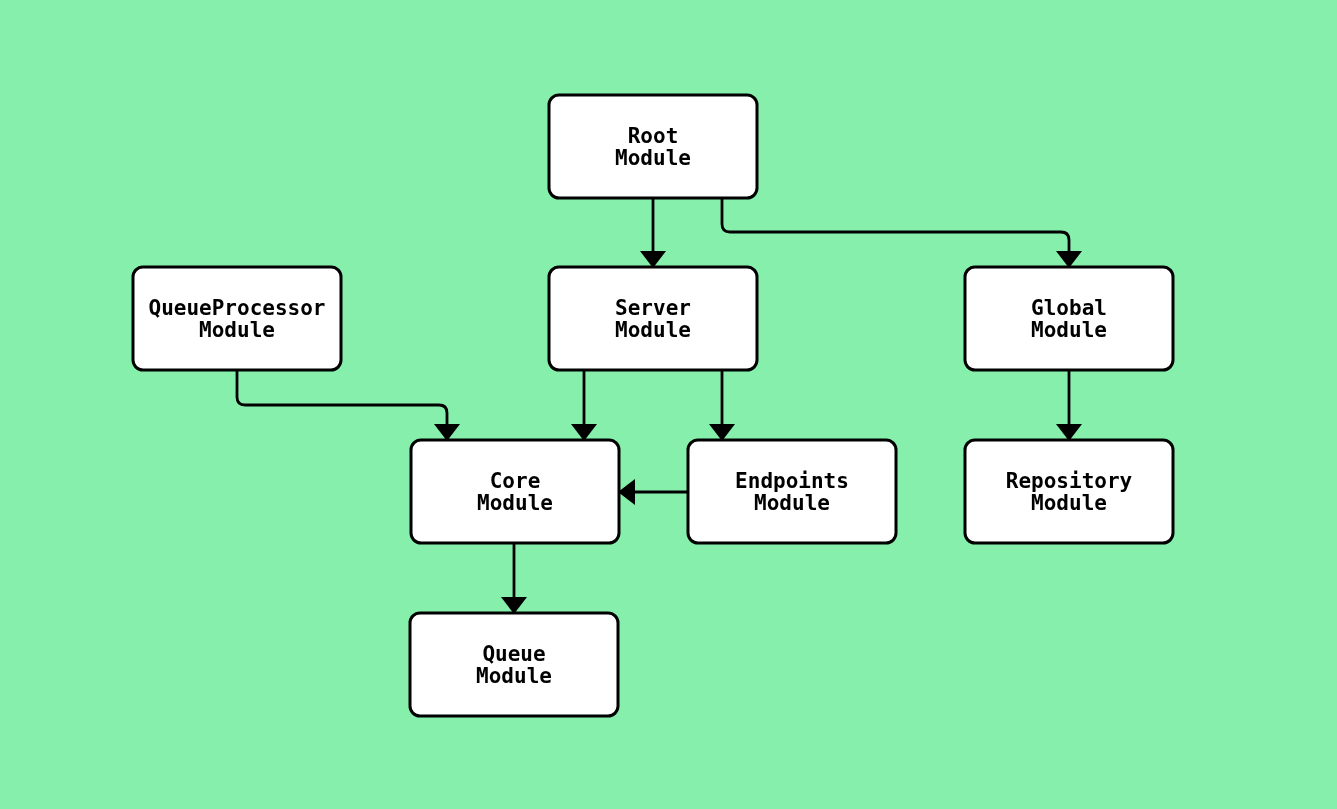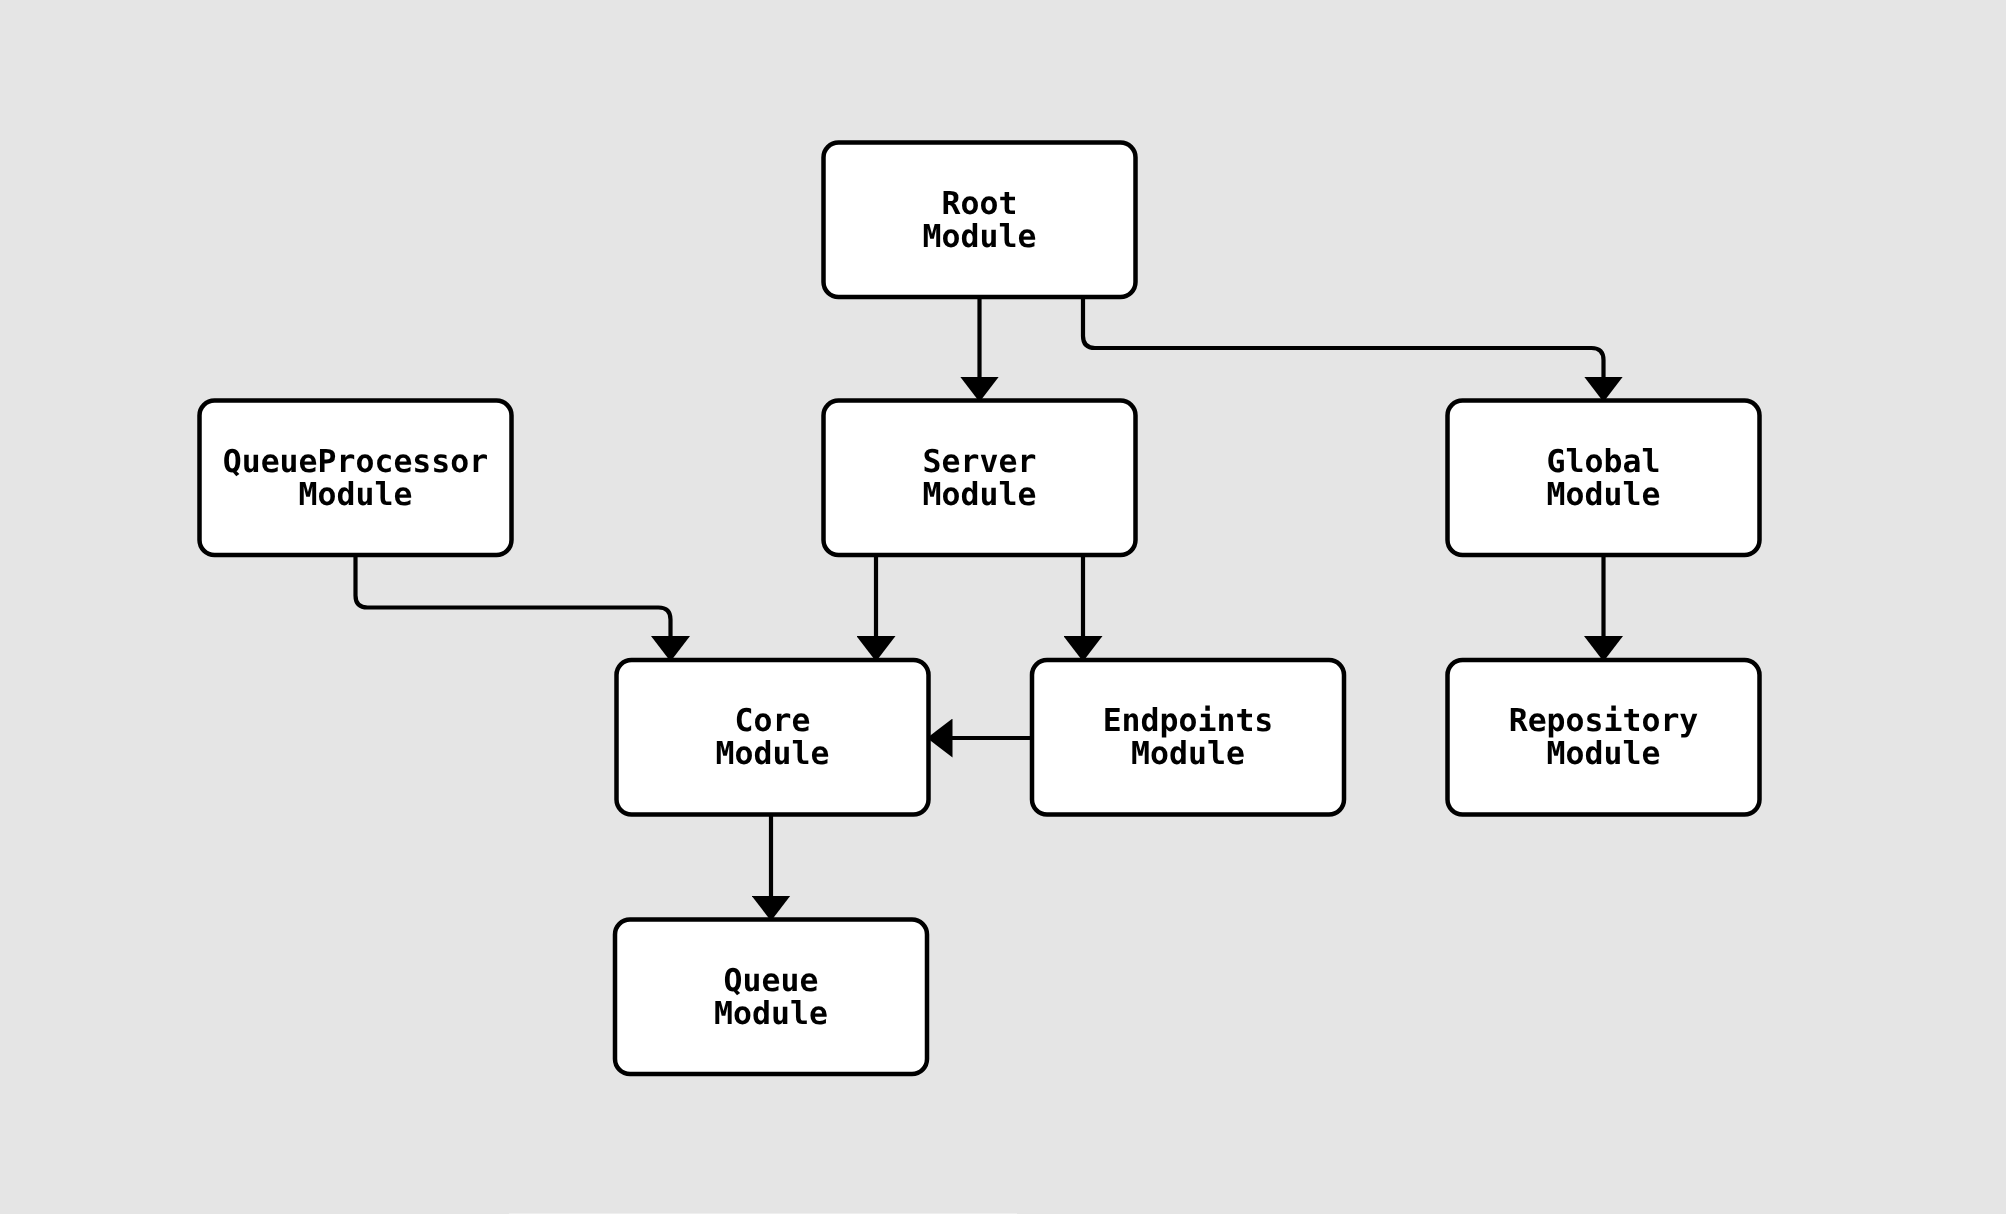--- a/index.html
+++ b/index.html
@@ -10,21 +10,21 @@
     width: 1337px;
     height: 809px;
     background: #ffffff;
     overflow: hidden;
     font-family: "DejaVu Sans Mono", "Liberation Mono", monospace;
   }
   #diagram-wrap {
     position: relative;
     width: 1337px;
     height: 809px;
-    background: #e5e5e5;
+    background: #86efac;
   }
   svg {
     position: absolute;
     left: 0;
     top: 0;
     display: block;
   }
   .node-rect {
     fill: #ffffff;
     stroke: #000000;

